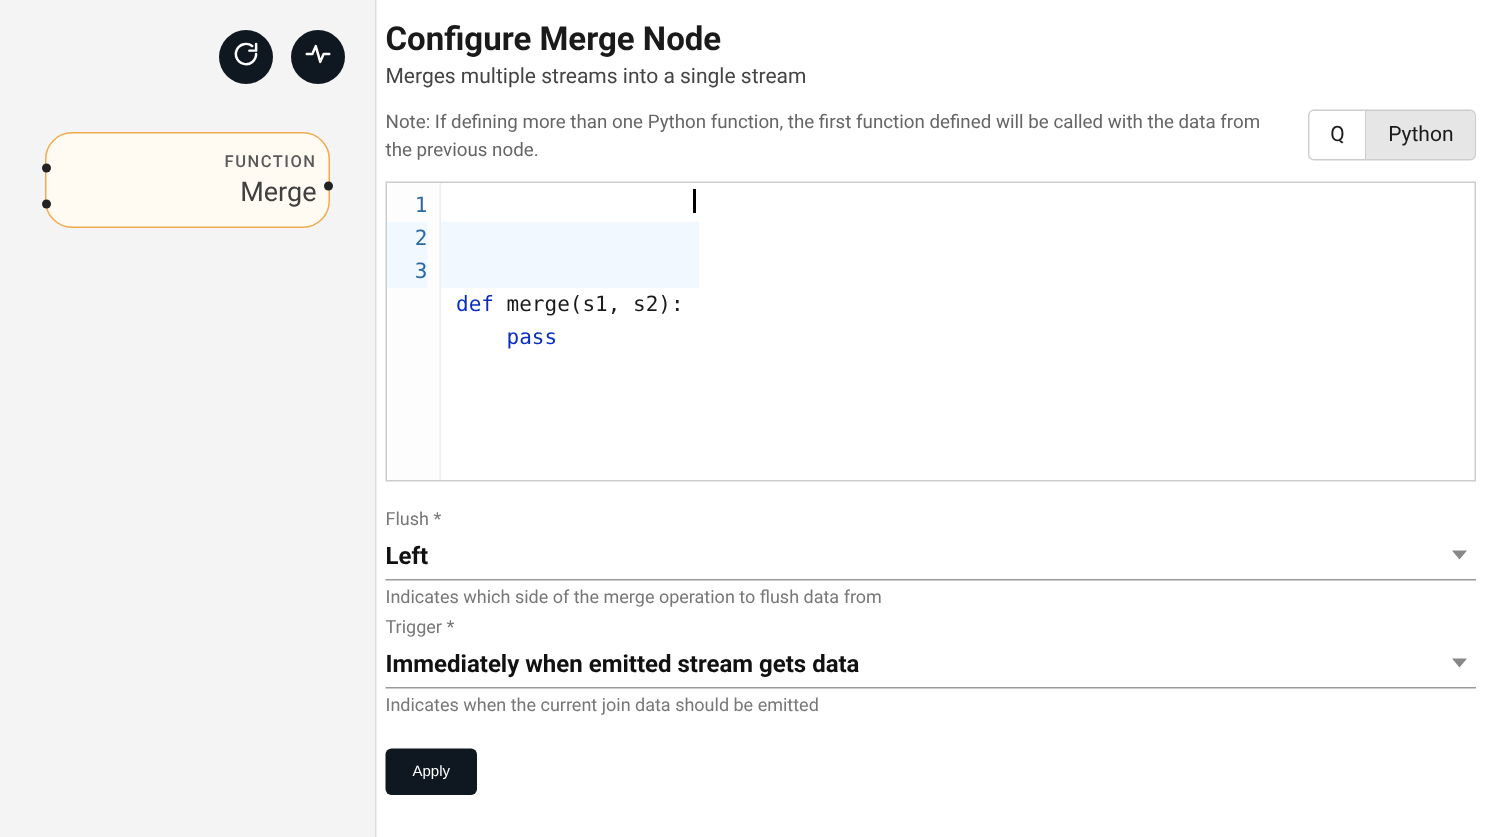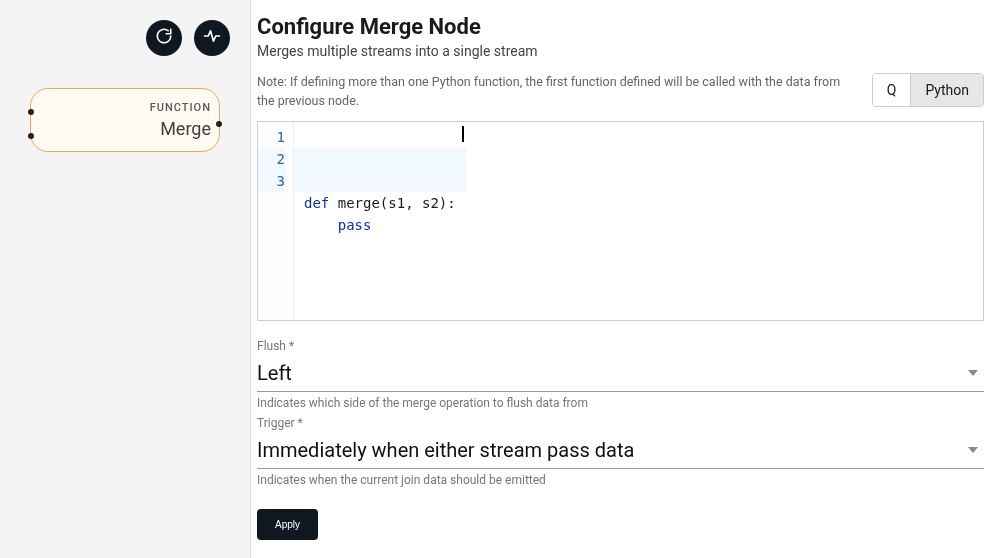--- a/index.html
+++ b/index.html
@@ -67,21 +67,21 @@
   .cm { color: #1a8a2e; }
   .cursor { position: absolute; top: 4px; right: 2px; width: 2px; height: 16px; background: #000; }
 
   .field { margin-top: 18px; }
   .field-label { font-size: 12px; color: #777; margin-bottom: 4px; }
   .select-row {
     display: flex; justify-content: space-between; align-items: center;
     border-bottom: 1px solid #999; padding: 4px 2px 6px 0;
     cursor: pointer;
   }
-  .select-value { font-size: 20px; color: #111; }
+  .select-value { font-size: 16px; color: #111; font-weight: bold; }
   .field-help { font-size: 12px; color: #777; margin-top: 4px; }
   .caret { width: 0; height: 0; border-left: 5px solid transparent; border-right: 5px solid transparent; border-top: 6px solid #888; margin-right: 4px; }
 
   .apply-btn {
     margin-top: 22px;
     background: #0f1720;
     color: #fff;
     border: none;
     padding: 10px 18px;
     font-size: 10px;
@@ -151,21 +151,21 @@
       <div class="select-row">
         <span class="select-value">Left</span>
         <span class="caret"></span>
       </div>
       <div class="field-help">Indicates which side of the merge operation to flush data from</div>
     </div>
 
     <div class="field" style="margin-top:6px">
       <div class="field-label">Trigger *</div>
       <div class="select-row">
-        <span class="select-value">Immediately when either stream pass data</span>
+        <span class="select-value">Immediately when emitted stream gets data</span>
         <span class="caret"></span>
       </div>
       <div class="field-help">Indicates when the current join data should be emitted</div>
     </div>
 
     <button class="apply-btn">Apply</button>
   </div>
 </div>
 
 </body></html>

